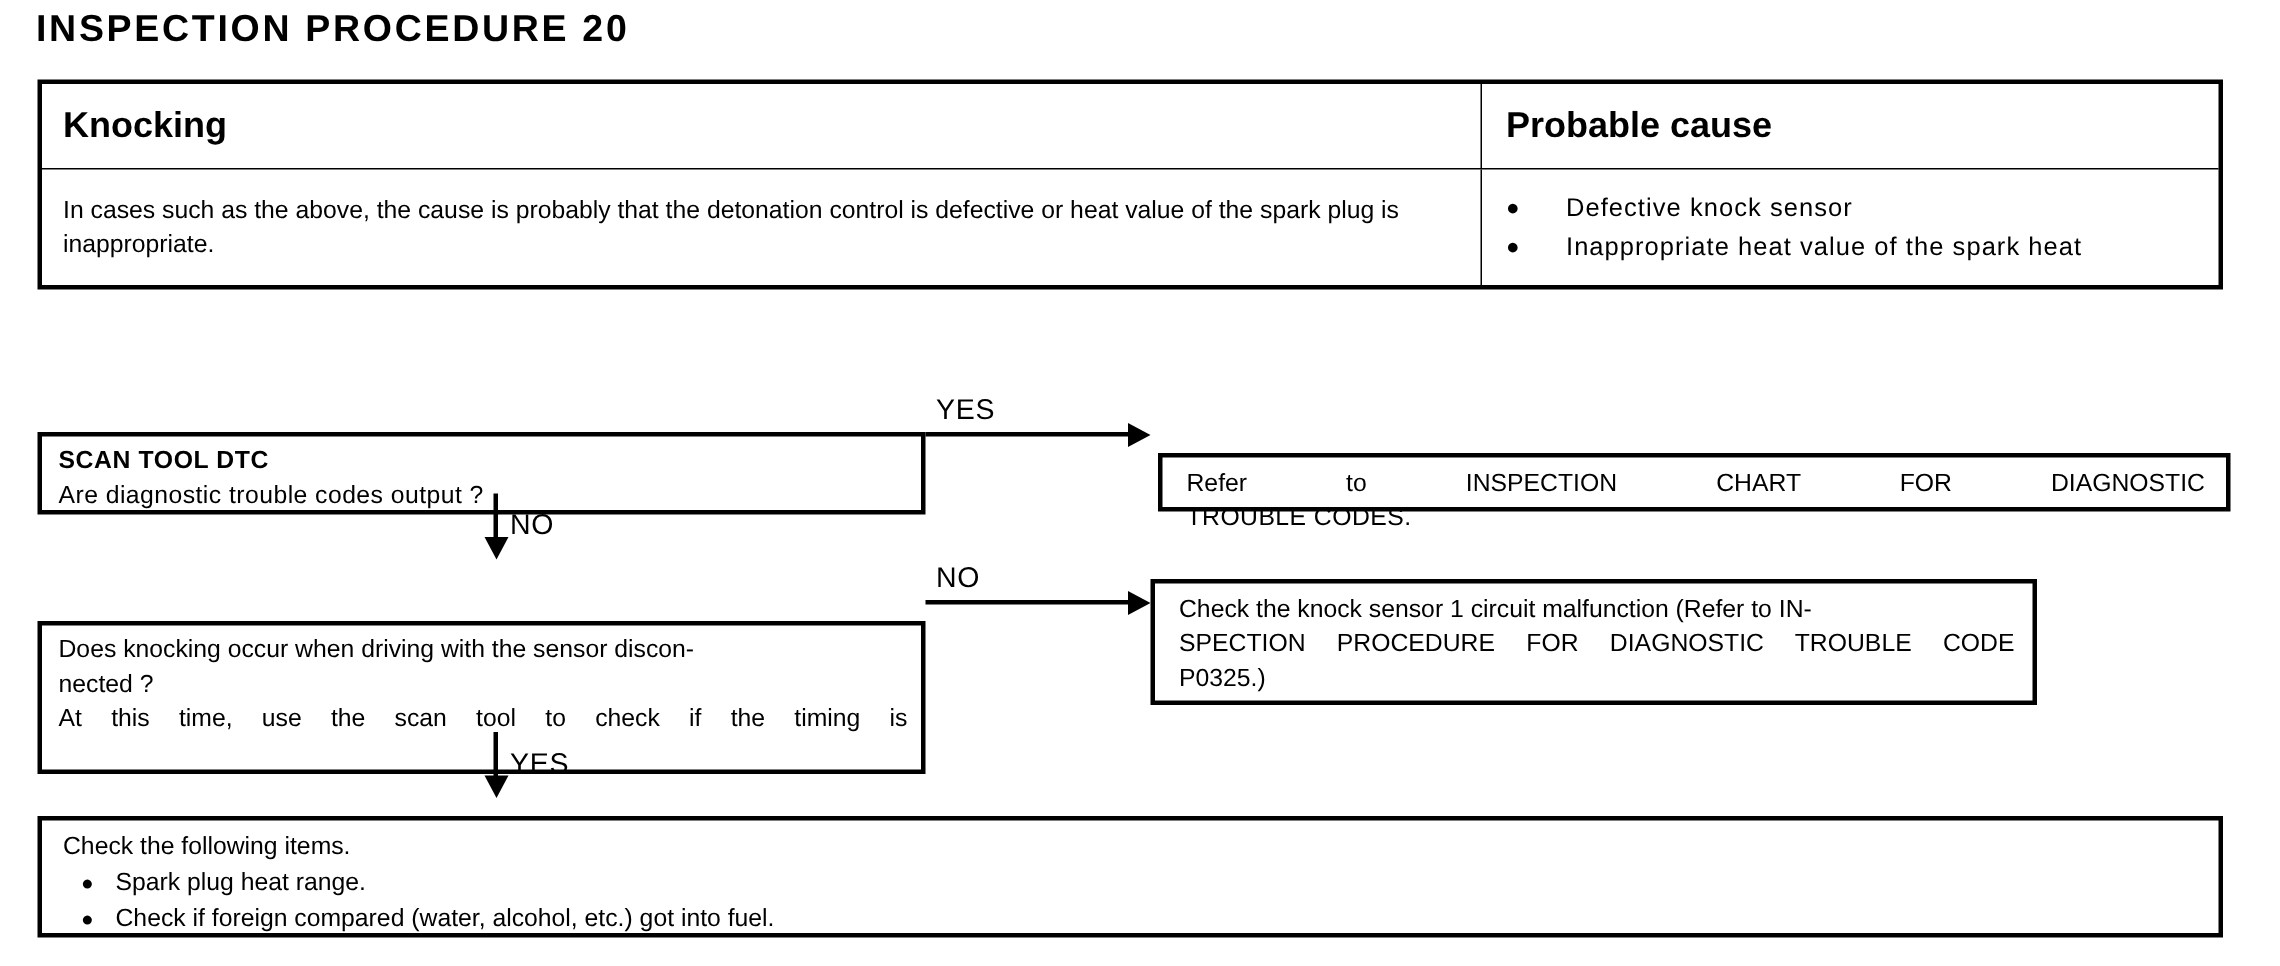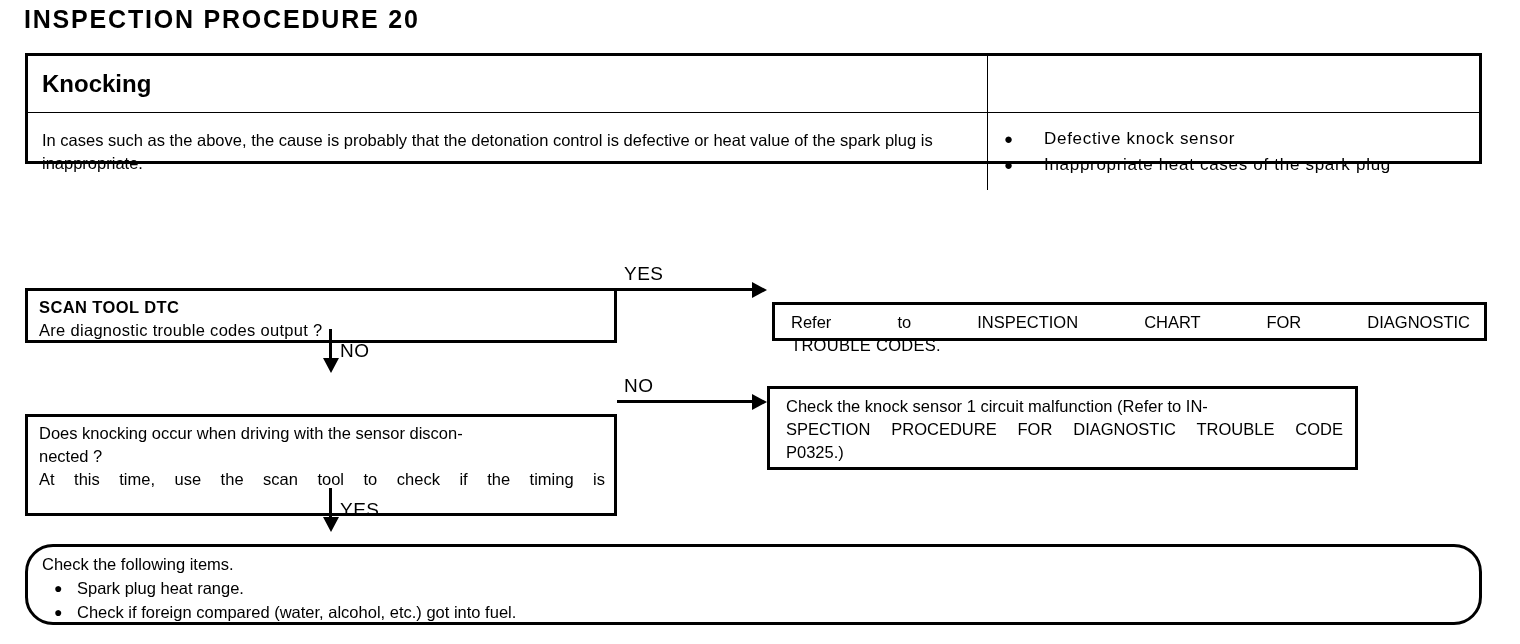--- a/index.html
+++ b/index.html
@@ -32,21 +32,21 @@
     line-height: 30px;
     white-space: nowrap;
   }
 
   
   #symptom-table {
     position: absolute;
     left: 25px;
     top: 53px;
     width: 1457px;
-    height: 111px;
+    height: 140px;
     border: 3px solid #000;
     box-sizing: border-box;
   }
   .table-row {
     display: flex;
     width: 100%;
     box-sizing: border-box;
   }
   #table-header-row {
     height: 57px;
@@ -129,21 +129,21 @@
     letter-spacing: 0.4px;
   }
   .fbox-line.spaced {
     letter-spacing: 0.3px;
   }
 
   #box-scan-tool   { left: 25px;  top: 288px; width: 592px; height: 55px; }
   #box-refer-chart { left: 772px; top: 274px; width: 715px; height: 39px; margin-top: 28px; }
   #box-knock-test  { left: 25px;  top: 386px; width: 592px; height: 102px; margin-top: 28px; }
   #box-knock-circuit { left: 767px; top: 386px; width: 591px; height: 84px; }
-  #box-check-items { left: 25px;  top: 544px; width: 1457px; height: 81px; border-radius: 28px; }
+  #box-check-items { left: 25px;  top: 544px; width: 1457px; height: 81px; }
 
   #box-refer-chart .fbox-inner { padding: 6px 14px 5px 16px; }
   #box-knock-circuit .fbox-inner { padding: 6px 12px 5px 16px; }
   #box-check-items .fbox-inner { padding: 6px 12px 5px 14px; }
 
   .items-list {
     list-style: none;
     margin: 0;
     padding: 0;
   }
@@ -218,36 +218,39 @@
 
 <div id="page">
 
   <div id="page-title">INSPECTION PROCEDURE 20</div>
 
   <div id="symptom-table">
 
     <div class="table-row" id="table-header-row">
       <div class="cell-left">
         <div class="th-text">Knocking</div>
+      </div>
+      <div class="cell-right">
+        <div class="th-text">Probable cause</div>
       </div>
     </div>
 
     <div class="table-row" id="table-body-row">
       <div class="cell-left">
         <div id="symptom-description">In cases such as the above, the cause is probably that the detonation control is defective or heat value of the spark plug is inappropriate.</div>
       </div>
       <div class="cell-right">
         <ul class="cause-list">
           <li>
             <span class="bullet">●</span>
             <span>Defective knock sensor</span>
           </li>
           <li>
             <span class="bullet">●</span>
-            <span>Inappropriate heat cases of the spark plug</span>
+            <span>Inappropriate heat value of the spark heat</span>
           </li>
         </ul>
       </div>
     </div>
 
   </div>
 
   <div class="fbox" id="box-scan-tool">
     <div class="fbox-inner">
       <div class="fbox-line bold">SCAN TOOL DTC</div>

